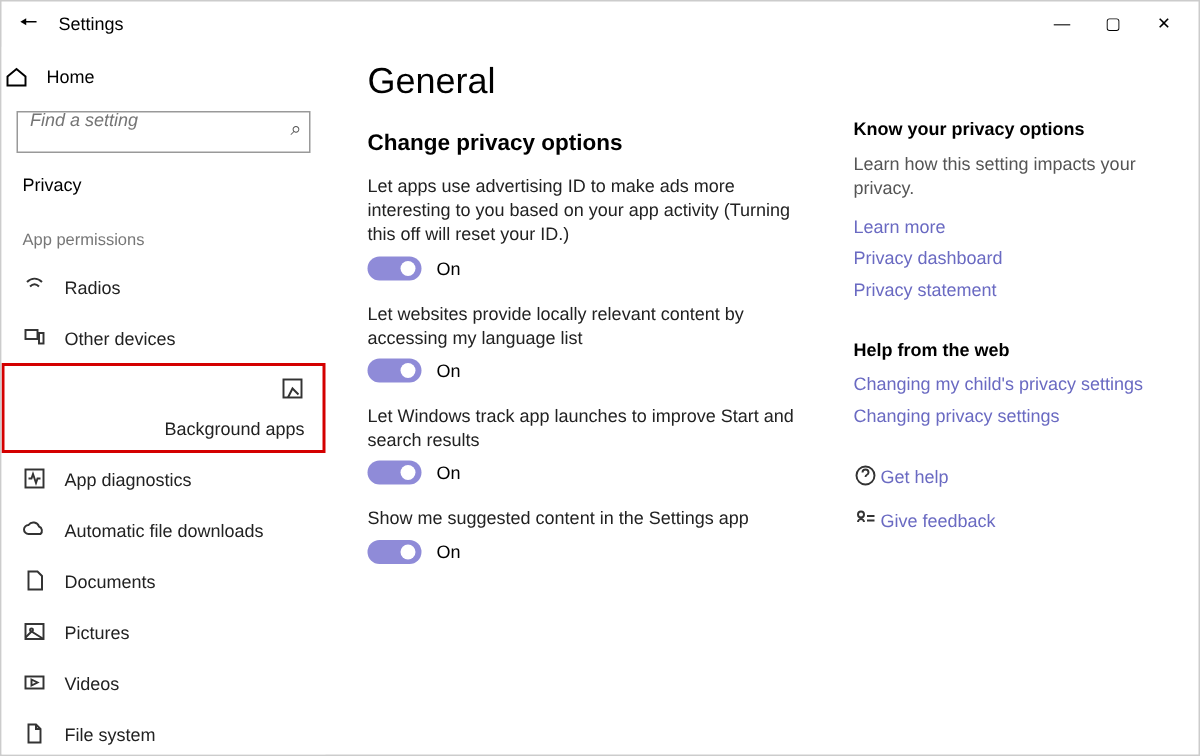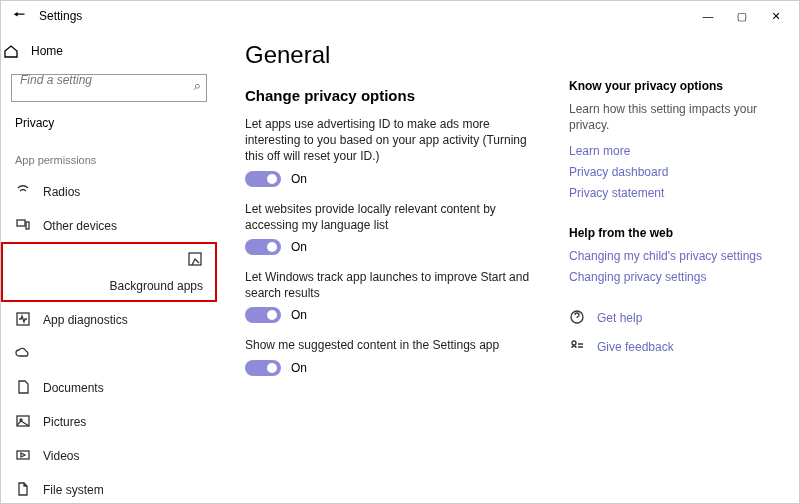--- a/index.html
+++ b/index.html
@@ -30,21 +30,21 @@
 .opt p { font-size: 12px; color: #222; line-height: 1.35; margin-bottom: 6px; }
 .toggle-row { display: flex; align-items: center; gap: 10px; }
 .toggle { width: 36px; height: 16px; border-radius: 10px; background: #8f8bd8; position: relative; cursor: pointer; }
 .toggle::after { content: ""; position: absolute; width: 10px; height: 10px; background: #fff; border-radius: 50%; top: 3px; left: 22px; }
 .state { font-size: 12px; }
 .col-right { width: 210px; font-size: 12px; padding-top: 38px; }
 .panel { margin-bottom: 24px; }
 .panel h3 { font-size: 12px; font-weight: 600; margin-bottom: 8px; }
 .panel p { color: #555; margin-bottom: 10px; line-height: 1.35; }
 .link { color: #6a6ac2; cursor: pointer; display: block; margin-bottom: 4px; line-height: 1.4; }
-.help-row { display: flex; align-items: center; gap: 12px; margin-bottom: 10px; cursor: pointer; }
+.help-row { display: flex; align-items: center; gap: 2px; margin-bottom: 10px; cursor: pointer; }
 .help-row .hicon { width: 16px; color: #333; }
 svg { width: 16px; height: 16px; stroke: currentColor; fill: none; stroke-width: 1.3; }
 </style>
 </head>
 <body>
 
 <div class="window">
   <div class="titlebar">
     <div class="back">🠔</div>
     <div class="title">Settings</div>
@@ -104,20 +104,21 @@
             </svg>
           </span>
         <span>App diagnostics</span>
       </div>
       <div class="navitem">
         <span class="ico">
             <svg viewBox="0 0 16 16">
               <path d="M4 11a3 3 0 010-6 4 4 0 017 1 3 3 0 011 5z"></path>
             </svg>
           </span>
+        <span>Automatic file downloads</span>
       </div>
       <div class="navitem">
         <span class="ico">
             <svg viewBox="0 0 16 16">
               <path d="M4 2h6l3 3v9H4z"></path>
             </svg>
           </span>
         <span>Documents</span>
       </div>
       <div class="navitem">

